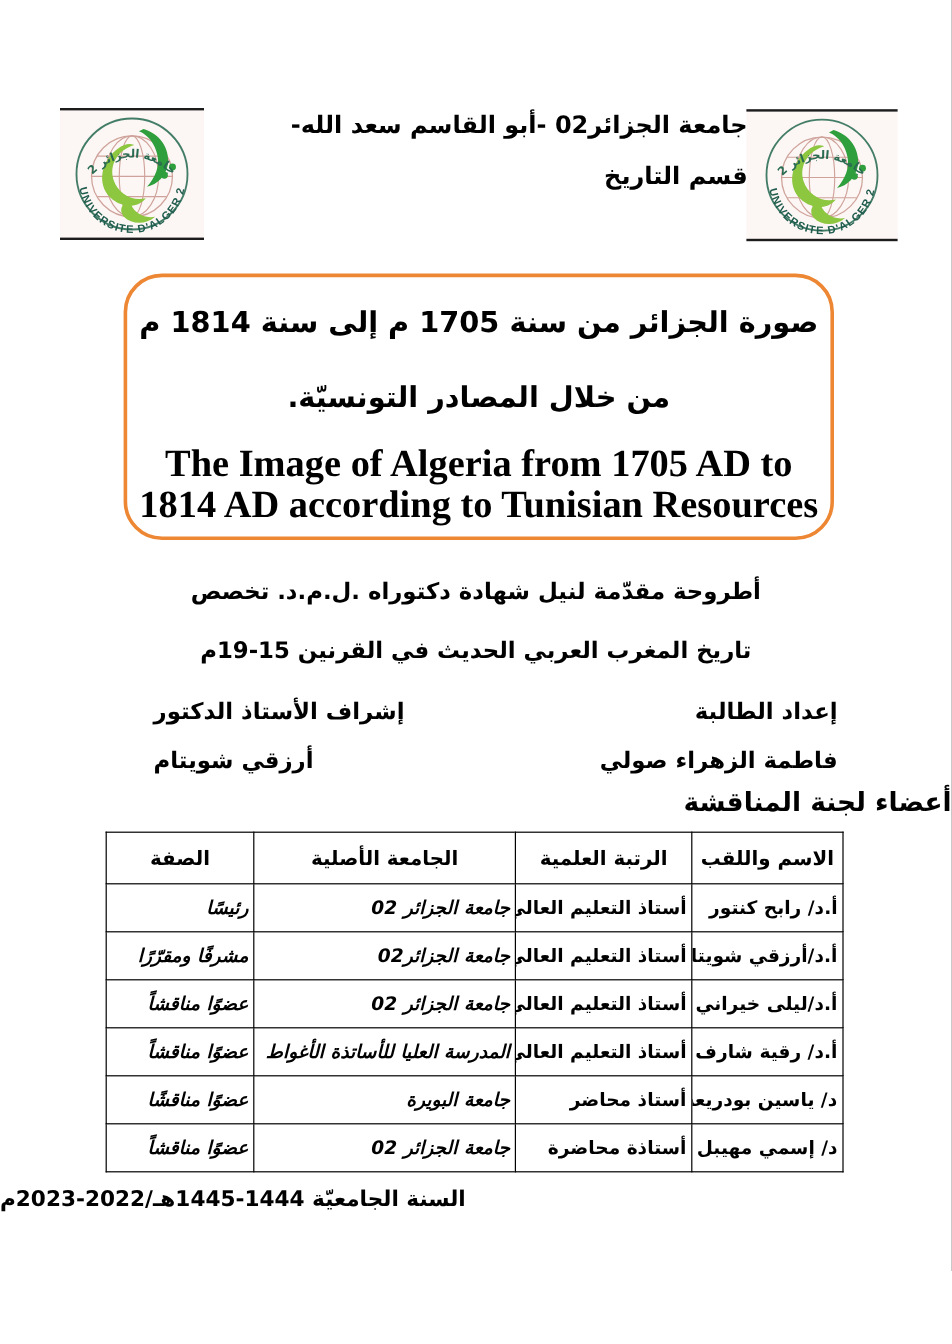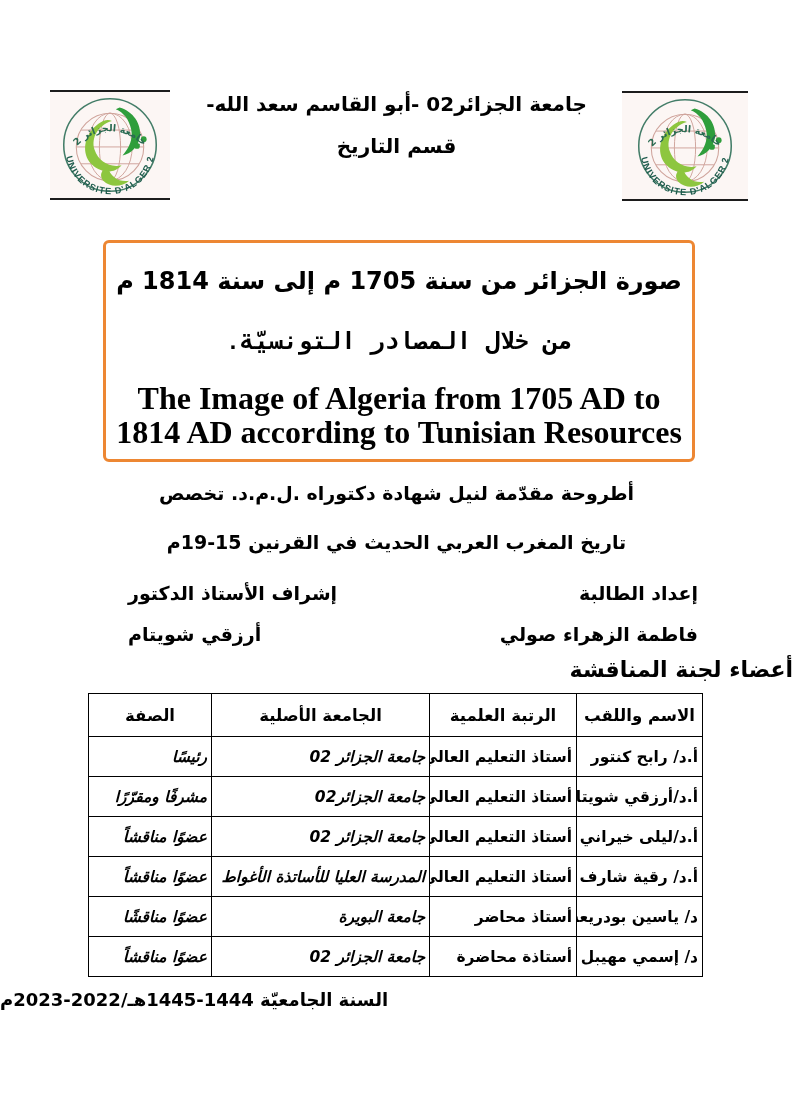--- a/index.html
+++ b/index.html
@@ -8,36 +8,35 @@
     width:793px;height:1120px;
     margin:0 auto;
     background:#ffffff;
     font-family:"DejaVu Sans",sans-serif;
     color:#000;
     direction:rtl;
     overflow:hidden;
     font-weight:700;
   }
   
-  .hdr{position:absolute;top:92px;left:170px;right:170px;text-align:center;font-size:20px;}
+  .hdr{position:absolute;top:92px;left:170px;right:170px;text-align:right;font-size:20px;}
   .hdr .l{height:24px;line-height:24px;margin-bottom:18px;}
   
   .logo{position:absolute;background:#fcf6f4;border-top:2px solid #1c1c1c;border-bottom:2px solid #1c1c1c;box-sizing:border-box;}
   .logo-left{left:50px;top:90px;width:120px;height:110px;}
   .logo-right{left:622px;top:91px;width:126px;height:110px;}
   .logo svg{width:100%;height:100%;display:block;}
   
   .title-box{
     position:absolute;left:103px;top:228px;width:592px;height:222px;
-    border:3px solid #ED8733;border-radius:6px;box-sizing:border-box;
+    border:3px solid #ED8733;border-radius:32px;box-sizing:border-box;
     text-align:center;
-    margin-top:12px;
   }
   .tb-ar1{margin-top:24px;font-size:24px;line-height:28px;}
-  .tb-ar2{margin-top:34px;font-size:24px;line-height:28px;font-family:Liberation Mono, monospace;}
+  .tb-ar2{margin-top:34px;font-size:24px;line-height:28px;}
   .tb-en{margin-top:24px;font-size:32px;line-height:34px;direction:ltr;
          font-family:"Liberation Serif","DejaVu Serif",serif;font-weight:700;}
   
   .mid{position:absolute;left:0;right:0;text-align:center;font-size:19px;height:26px;line-height:26px;}
   .mid1{top:480px;}
   .mid2{top:529px;}
   
   .people{position:absolute;top:581px;left:128px;right:95px;font-size:19px;}
   .people .prow{display:flex;justify-content:space-between;height:24px;line-height:24px;}
   .people .prow + .prow{margin-top:17px;}

